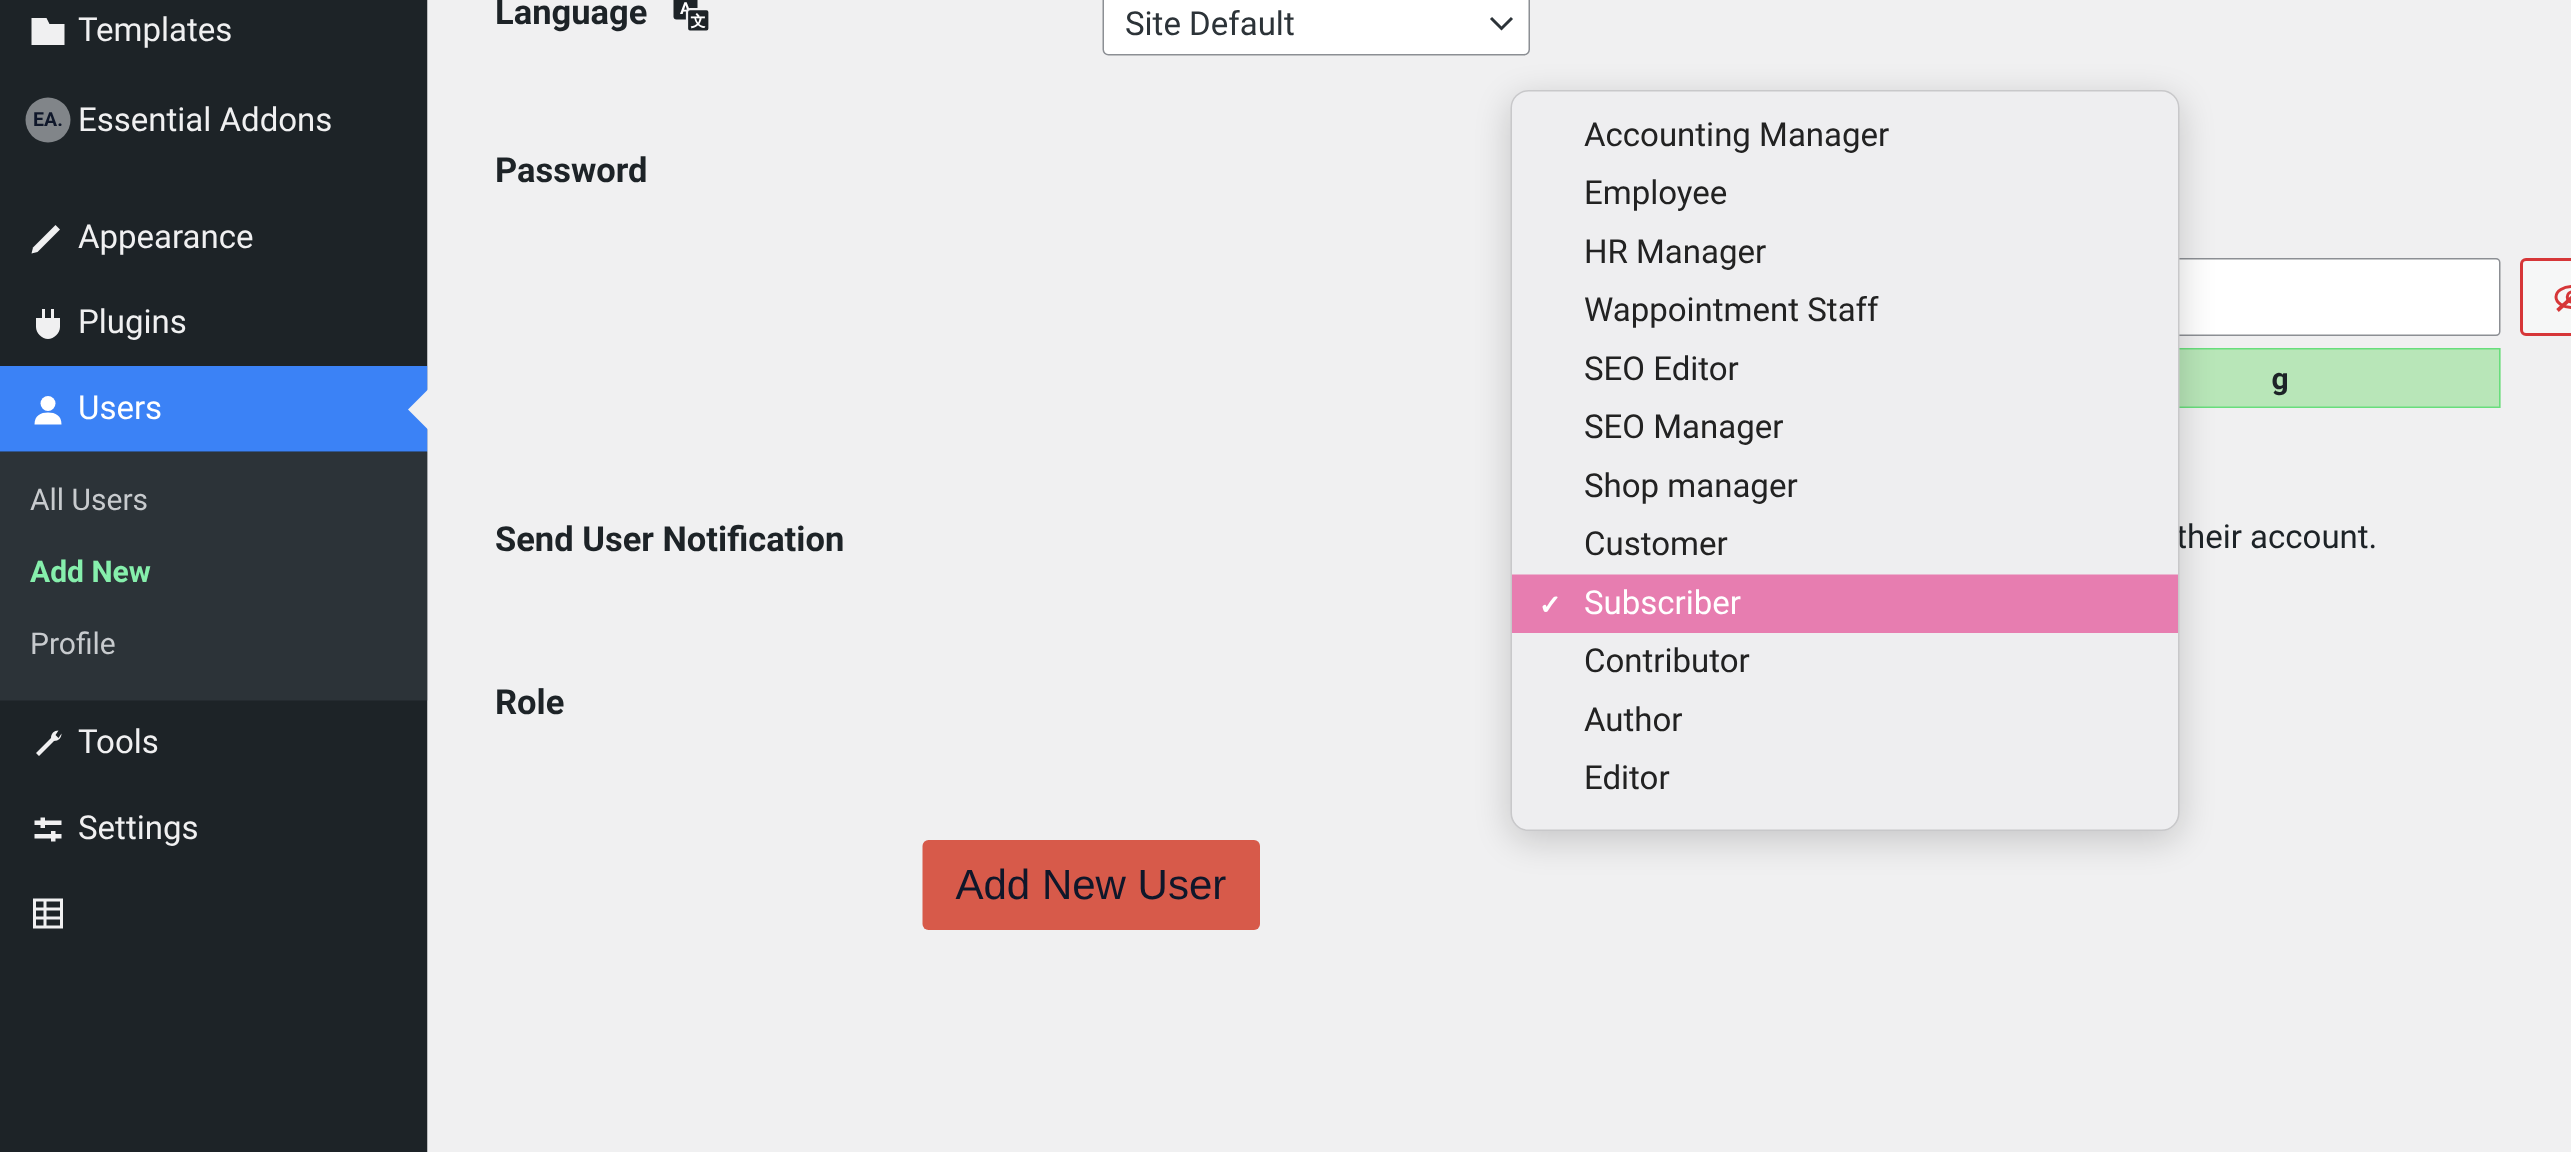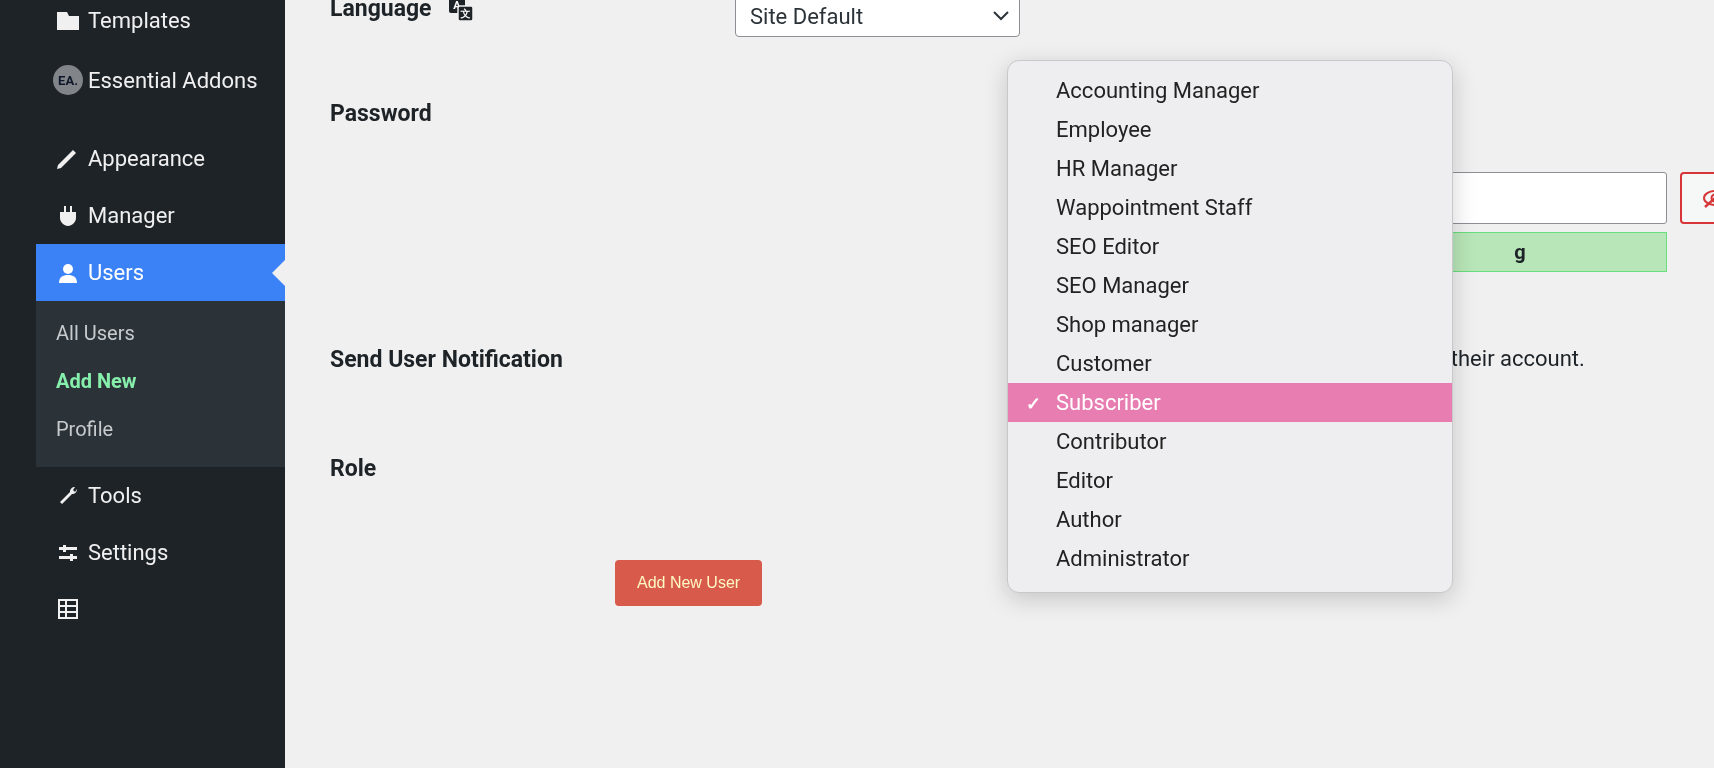--- a/index.html
+++ b/index.html
@@ -14,21 +14,20 @@
 
   .sidebar {
     position: absolute;
     left: 0;
     top: 0;
     width: 285px;
     height: 768px;
     background: #1d2327;
     color: #f0f0f1;
     font-size: 22px;
-    padding-left: 36px;
   }
   .sidebar-item {
     display: flex;
     align-items: center;
     padding: 16px 12px;
     cursor: pointer;
     color: #f0f0f1;
     position: relative;
   }
   .sidebar-item .icon-wrap {
@@ -209,22 +208,22 @@
   }
 
   .add-user-btn {
     position: absolute;
     left: 330px;
     top: 560px;
     padding: 14px 22px;
     border: none;
     border-radius: 4px;
     background: #d75a4a;
-    color: #fef9c3;
-    font-size: 16px;
+    color: #0f172a;
+    font-size: 28px;
     font-weight: 400;
     cursor: pointer;
   }
 
   .dropdown-menu {
     position: absolute;
     left: 722px;
     top: 60px;
     width: 446px;
     background: #eeeef0;
@@ -298,21 +297,21 @@
     </span>
     <span class="label">Appearance</span>
   </div>
 
   <div class="sidebar-item">
     <span class="icon-wrap">
       <svg width="24" height="24" viewBox="0 0 24 24">
           <path fill="#f0f0f1" d="M8 2 L8 8 L4 8 L4 14 C4 18 8 22 12 22 C16 22 20 18 20 14 L20 8 L16 8 L16 2 L14 2 L14 8 L10 8 L10 2 Z"></path>
         </svg>
     </span>
-    <span class="label">Manager</span>
+    <span class="label">Plugins</span>
   </div>
 
   <div class="sidebar-item active">
     <span class="icon-wrap">
       <svg width="24" height="24" viewBox="0 0 24 24">
           <circle cx="12" cy="8" r="5" fill="#fff"></circle>
           <path fill="#fff" d="M3 22 C3 16 7 14 12 14 C17 14 21 16 21 22 Z"></path>
         </svg>
     </span>
     <span class="label">Users</span>
@@ -428,17 +427,16 @@
     <div class="dropdown-item">Accounting Manager</div>
     <div class="dropdown-item">Employee</div>
     <div class="dropdown-item">HR Manager</div>
     <div class="dropdown-item">Wappointment Staff</div>
     <div class="dropdown-item">SEO Editor</div>
     <div class="dropdown-item">SEO Manager</div>
     <div class="dropdown-item">Shop manager</div>
     <div class="dropdown-item">Customer</div>
     <div class="dropdown-item selected">Subscriber</div>
     <div class="dropdown-item">Contributor</div>
+    <div class="dropdown-item">Author</div>
     <div class="dropdown-item">Editor</div>
-    <div class="dropdown-item">Author</div>
-    <div class="dropdown-item">Administrator</div>
   </div>
 </div>
 
 </body></html>

